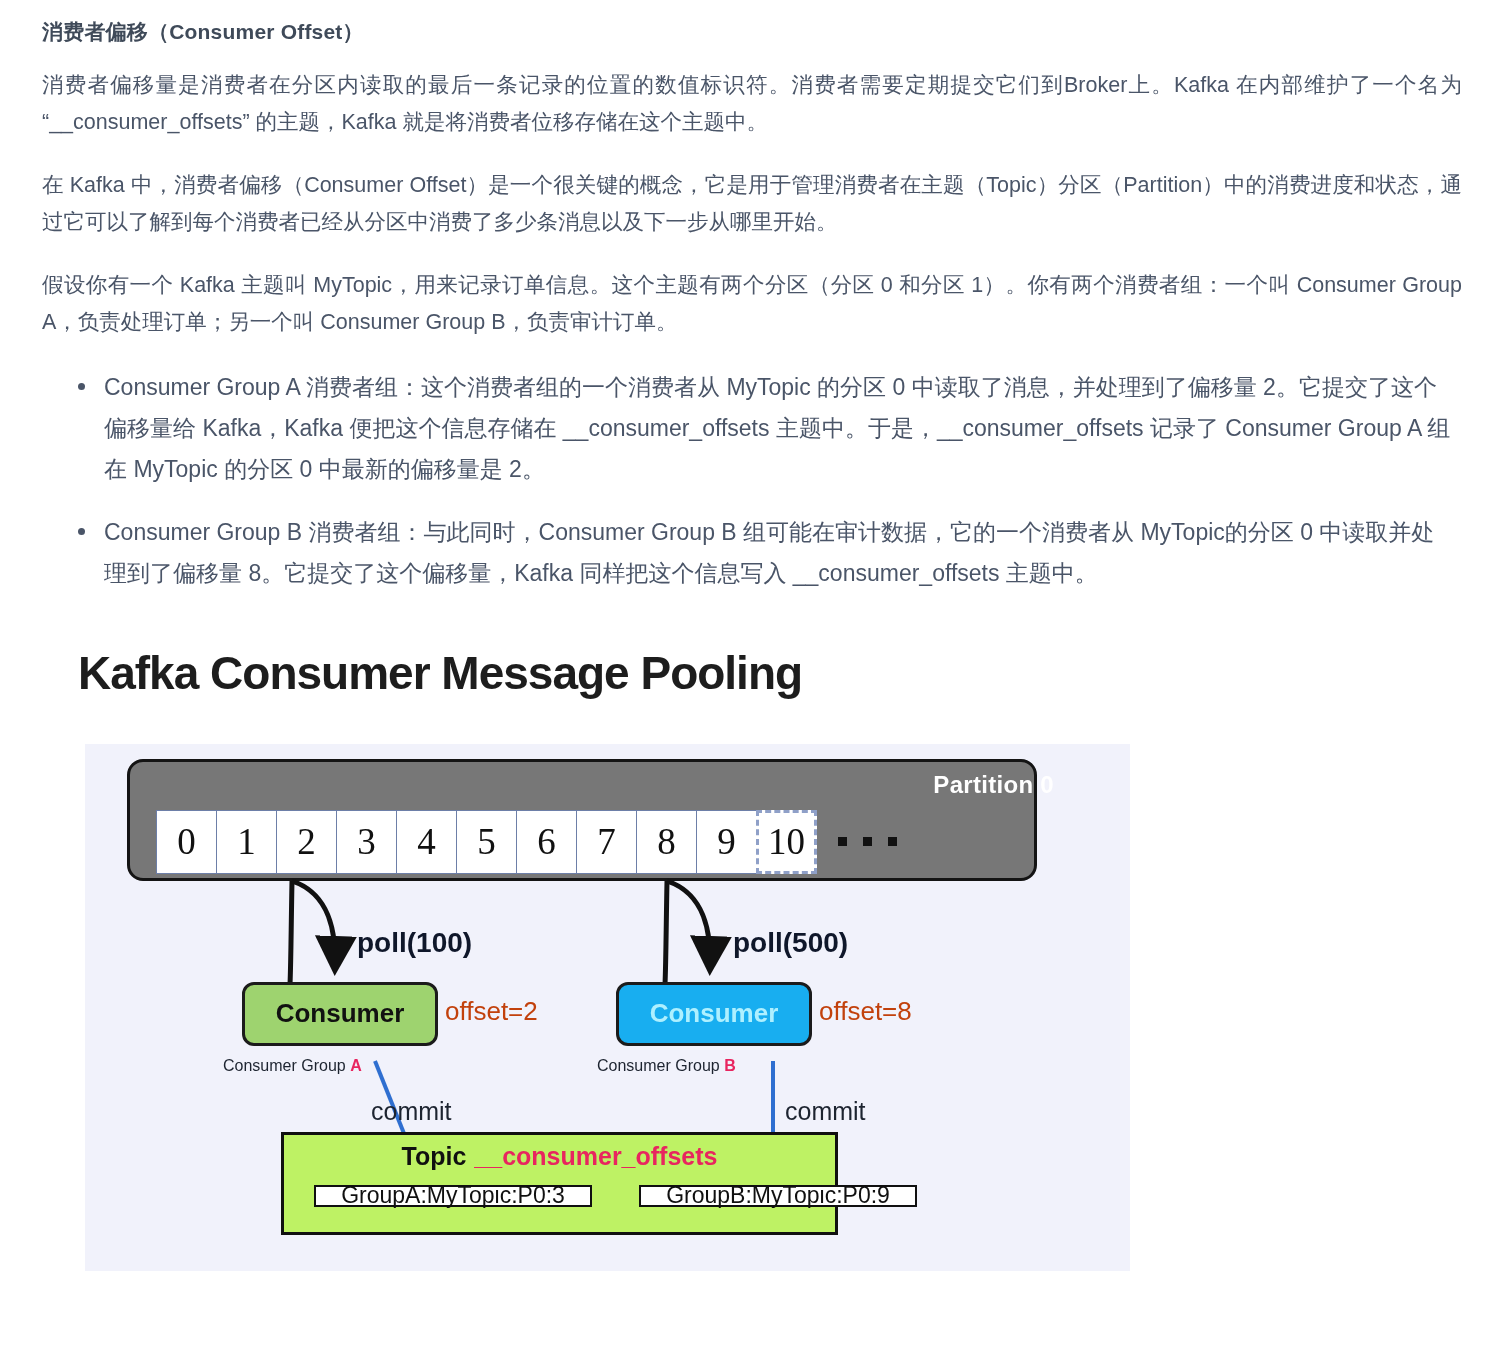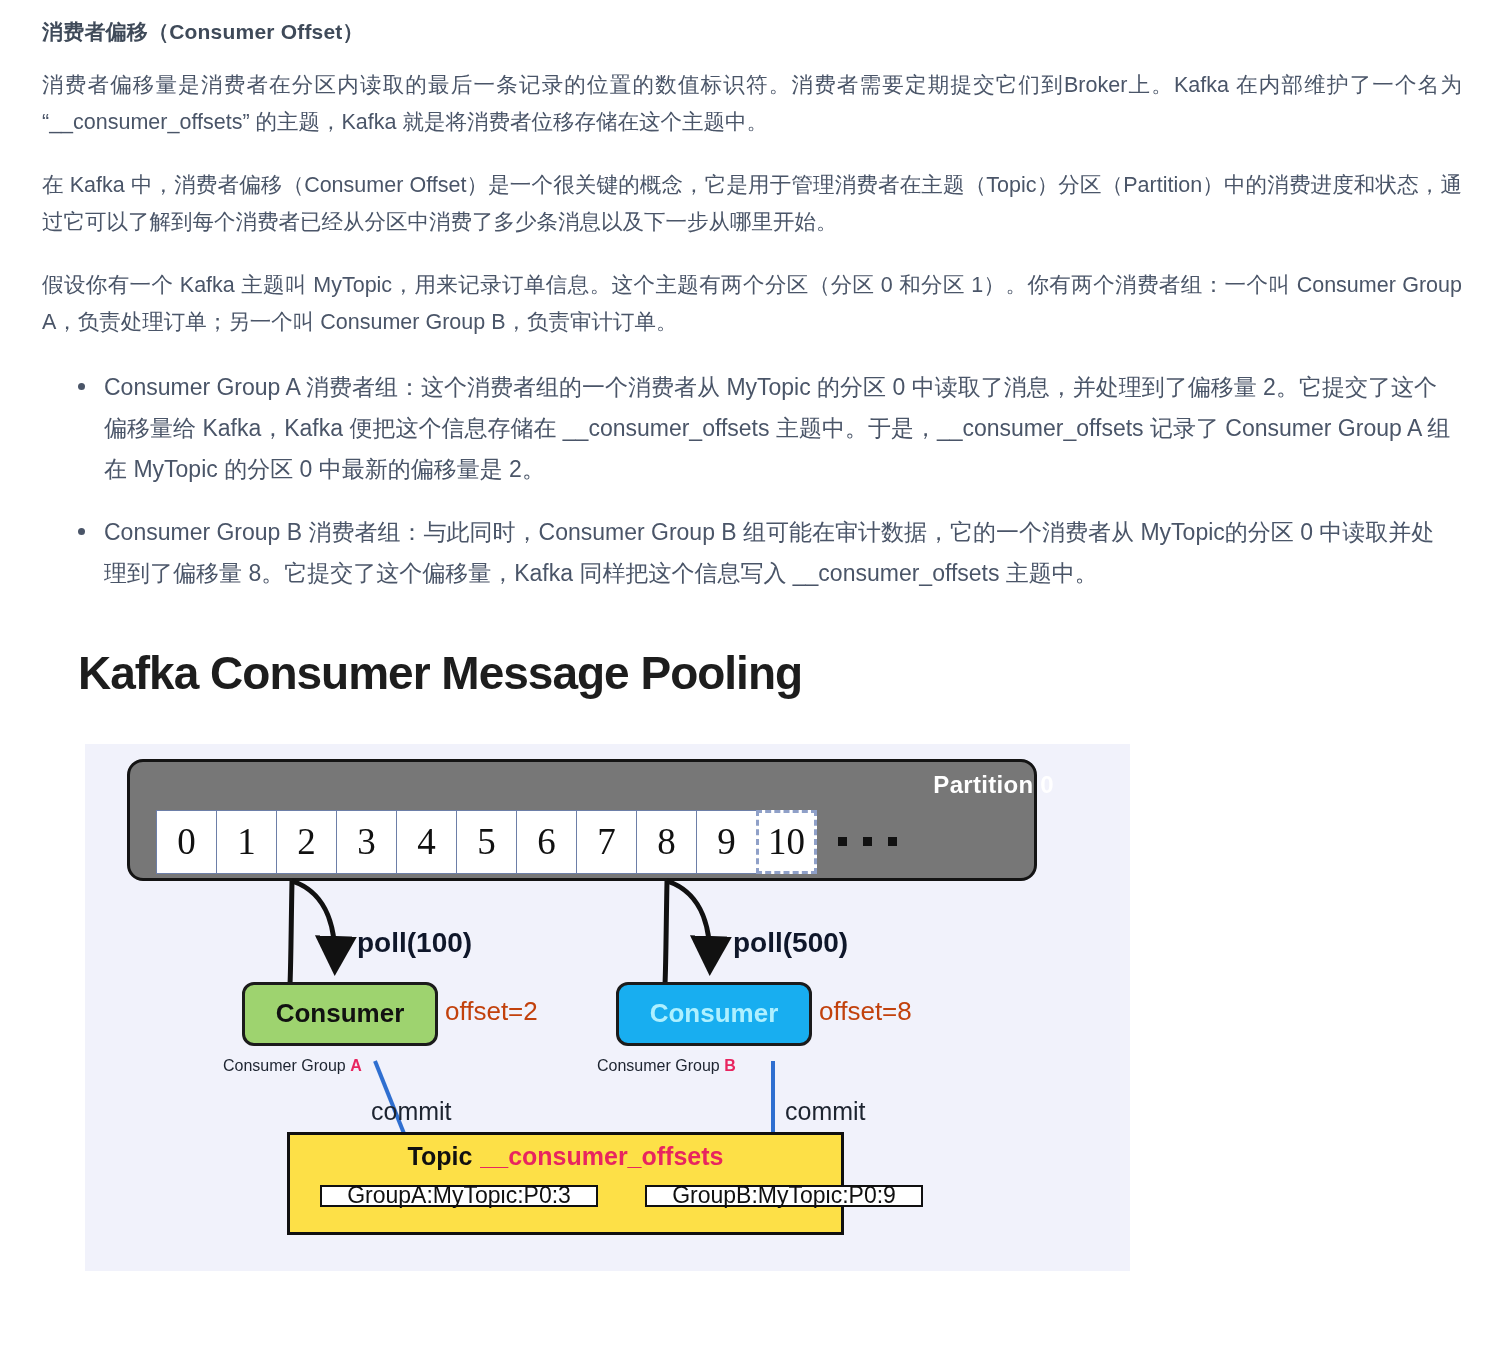--- a/index.html
+++ b/index.html
@@ -216,25 +216,25 @@
     font-size: 25px;
     color: #1d2430;
     top: 353px;
   }
   .commit-label.a { left: 286px; }
   .commit-label.b { left: 700px; }
 
   
   .topic-box {
     position: absolute;
-    left: 202px;
+    left: 196px;
     top: 388px;
     width: 557px;
     height: 103px;
-    background: #fde047;
+    background: #bef264;
     border: 3px solid #101010;
     box-sizing: border-box;
   }
   .topic-head {
     position: absolute;
     top: 7px;
     left: 0;
     width: 100%;
     text-align: center;
     font-size: 25px;

